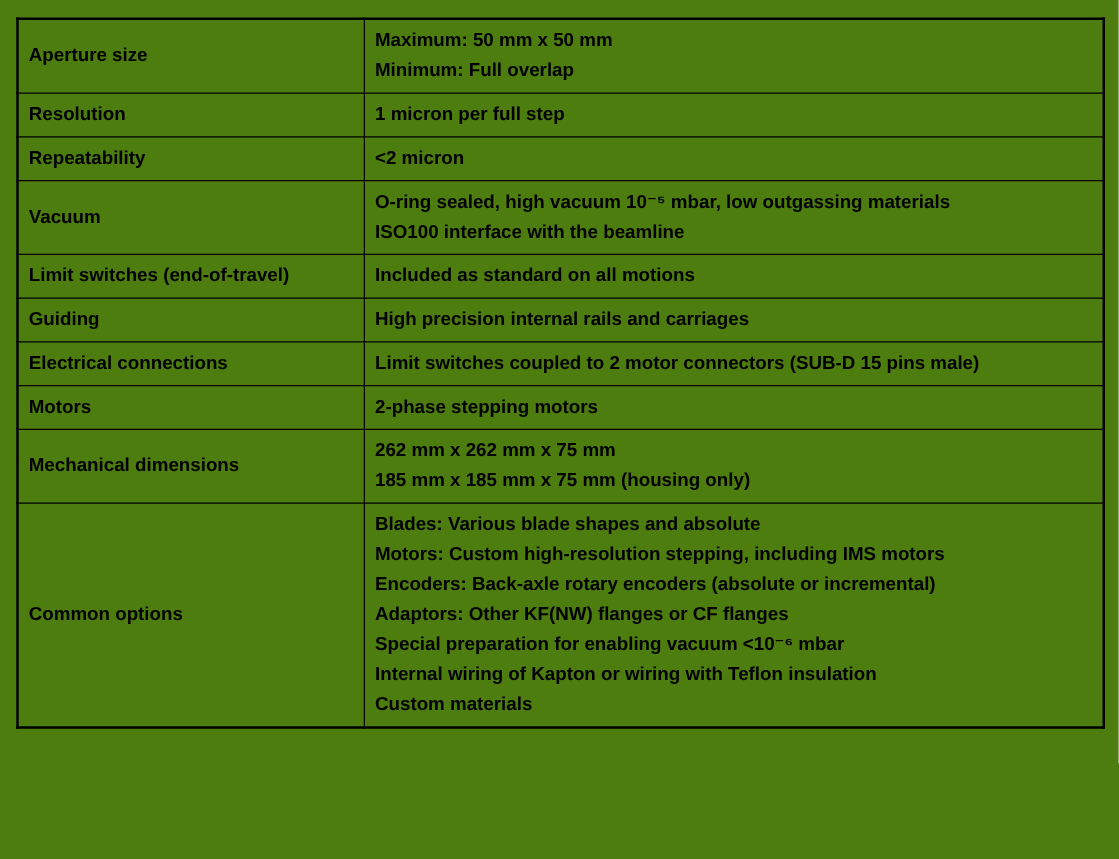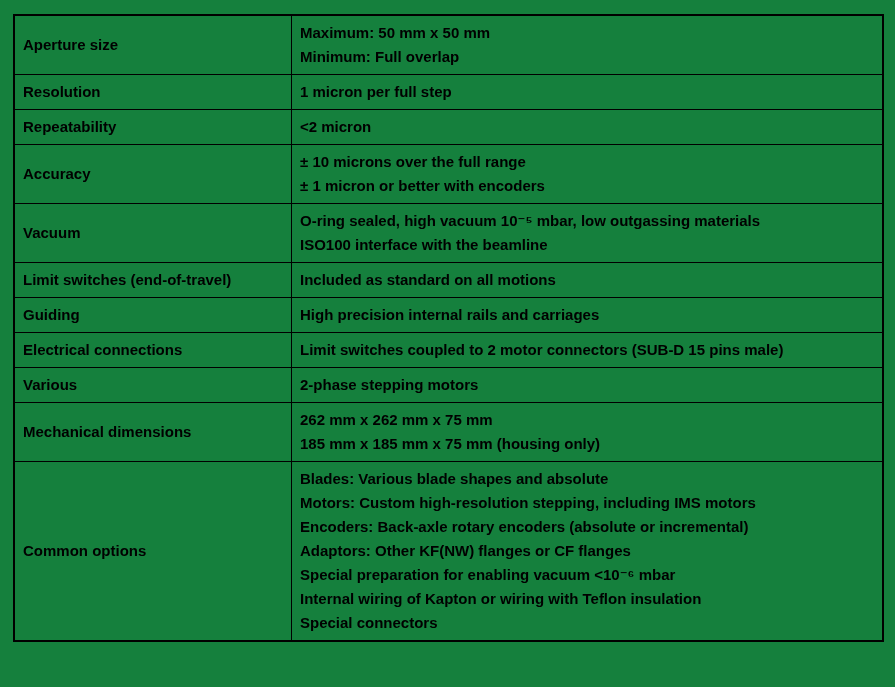--- a/index.html
+++ b/index.html
@@ -4,21 +4,21 @@
 <style>
   html, body {
     margin: 0;
     padding: 0;
     background: #ffffff;
   }
   .page {
     position: relative;
     width: 895px;
     height: 687px;
-    background: #15803d;
+    background: #4d7c0f;
     font-family: "Liberation Sans", "DejaVu Sans", sans-serif;
     color: #000000;
   }
   table.spec-table {
     position: absolute;
     left: 13px;
     top: 14px;
     width: 871px;
     border-collapse: collapse;
     table-layout: fixed;
@@ -77,29 +77,20 @@
 
   <tr class="spec-row">
     <td class="label-cell">
       <span>Repeatability</span>
     </td>
     <td class="value-cell">
             <div class="value-line">&lt;2 micron</div>
           </td>
   </tr>
 
-  <tr class="spec-row">
-    <td class="label-cell">
-      <span>Accuracy</span>
-    </td>
-    <td class="value-cell">
-            <div class="value-line">± 10 microns over the full range</div>
-            <div class="value-line">± 1 micron or better with encoders</div>
-          </td>
-  </tr>
 
   <tr class="spec-row">
     <td class="label-cell">
       <span>Vacuum</span>
     </td>
     <td class="value-cell">
             <div class="value-line">O-ring sealed, high vacuum 10⁻⁵ mbar, low outgassing materials</div>
             <div class="value-line">ISO100 interface with the beamline</div>
           </td>
   </tr>
@@ -126,21 +117,21 @@
     <td class="label-cell">
       <span>Electrical connections</span>
     </td>
     <td class="value-cell">
             <div class="value-line">Limit switches coupled to 2 motor connectors (SUB-D 15 pins male)</div>
           </td>
   </tr>
 
   <tr class="spec-row">
     <td class="label-cell">
-      <span>Various</span>
+      <span>Motors</span>
     </td>
     <td class="value-cell">
             <div class="value-line">2-phase stepping motors</div>
           </td>
   </tr>
 
   <tr class="spec-row">
     <td class="label-cell">
       <span>Mechanical dimensions</span>
     </td>
@@ -155,18 +146,18 @@
     <td class="label-cell">
       <span>Common options</span>
     </td>
     <td class="value-cell">
             <div class="value-line">Blades: Various blade shapes and absolute</div>
             <div class="value-line">Motors: Custom high-resolution stepping, including IMS motors</div>
             <div class="value-line">Encoders: Back-axle rotary encoders (absolute or incremental)</div>
             <div class="value-line">Adaptors: Other KF(NW) flanges or CF flanges</div>
             <div class="value-line">Special preparation for enabling vacuum &lt;10⁻⁶ mbar</div>
             <div class="value-line">Internal wiring of Kapton or wiring with Teflon insulation</div>
-            <div class="value-line">Special connectors</div>
+            <div class="value-line">Custom materials</div>
           </td>
   </tr>
 </tbody>
   </table>
 </div>
 
 </body></html>

